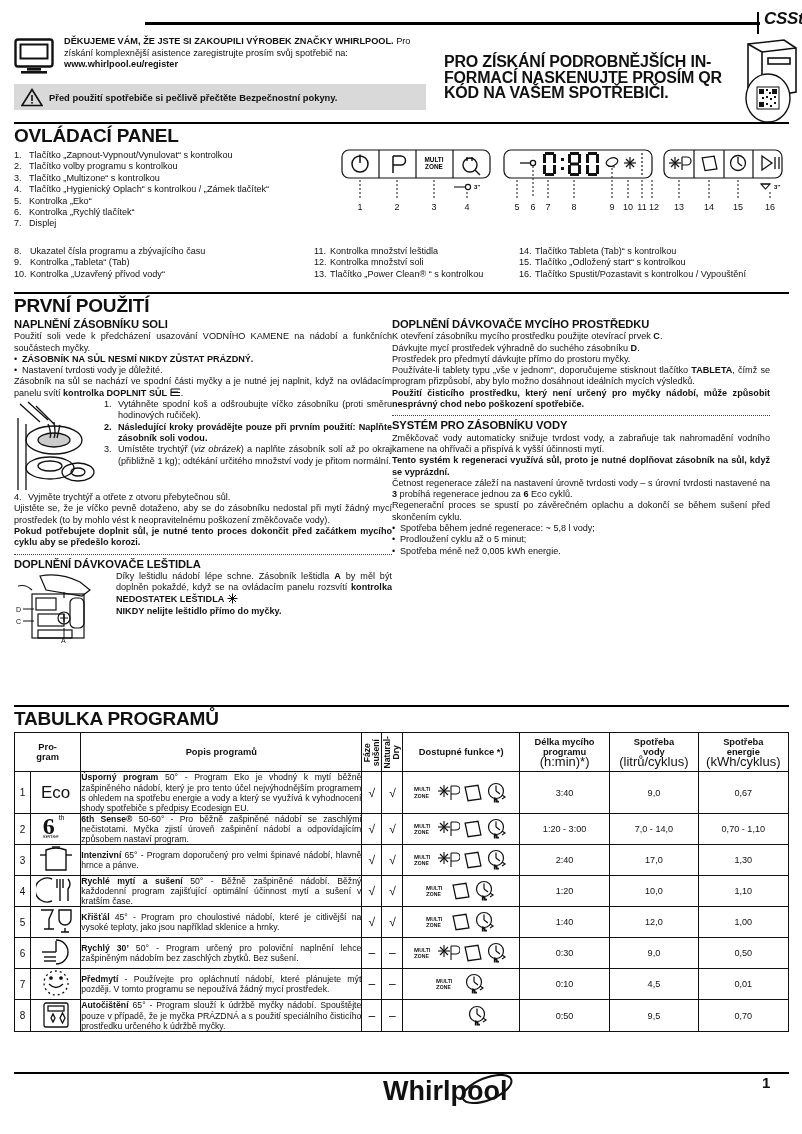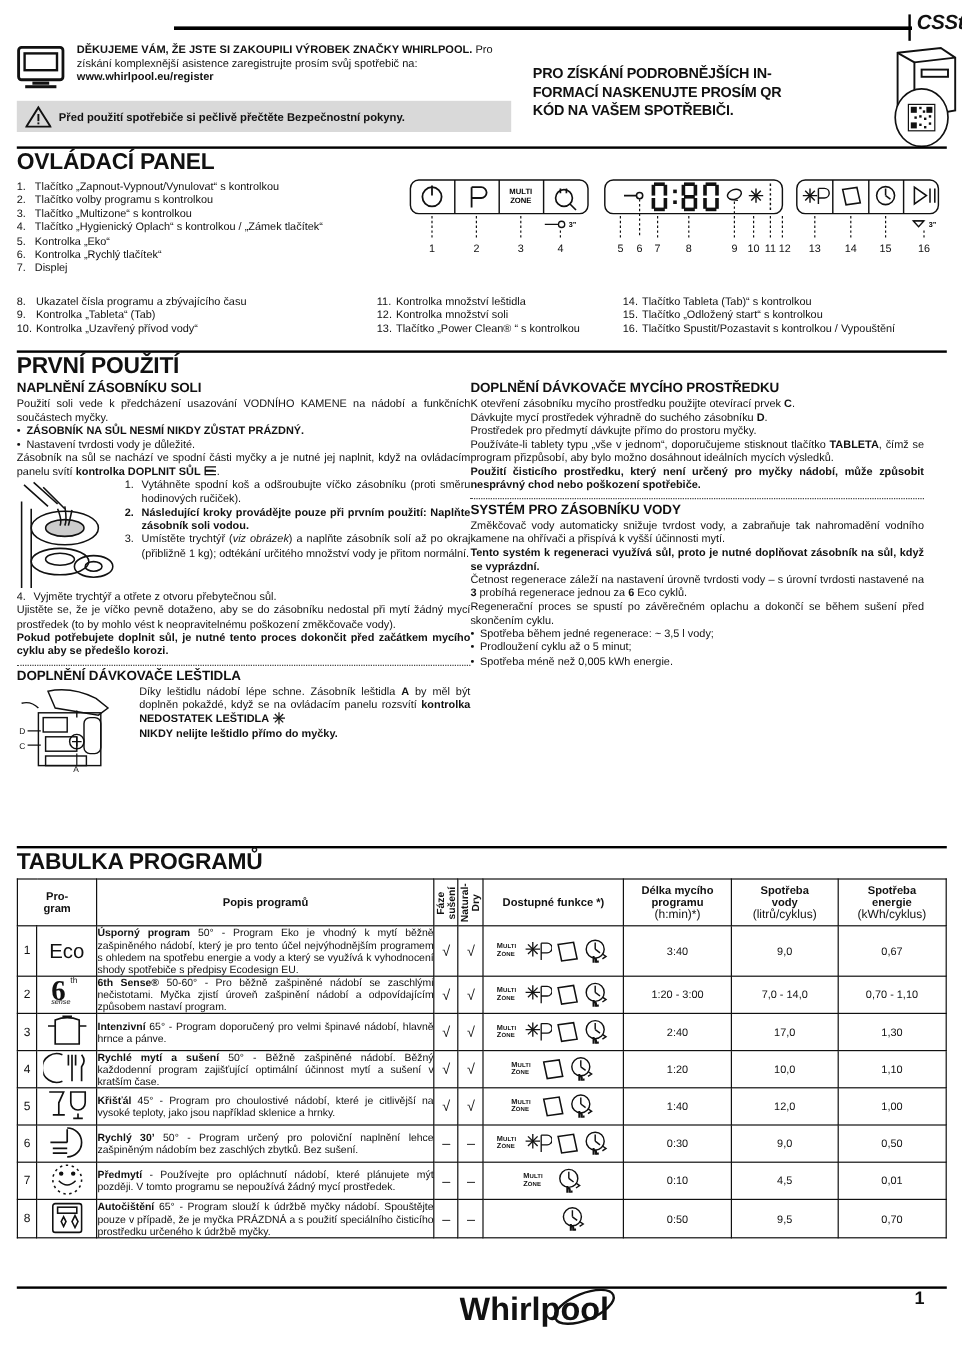--- a/index.html
+++ b/index.html
@@ -16,21 +16,21 @@
   
   .hdr{position:absolute;left:14px;top:36px;width:775px;height:78px;}
   .thanks{position:absolute;left:0;top:0;width:420px;}
   .monitor-icon{position:absolute;left:0;top:2px;width:40px;height:36px;}
   .thanks-txt{position:absolute;left:50px;top:0;width:360px;font-size:9.2px;line-height:11.6px;}
   .thanks-txt b{font-weight:bold;}
   .warnbox{position:absolute;left:0;top:48px;width:412px;height:26px;background:#d9d9d9;
            display:flex;align-items:center;}
   .warn-tri{width:22px;height:19px;margin-left:7px;margin-right:6px;flex:0 0 auto;}
   .warn-txt{font-size:9.4px;font-weight:bold;}
-  .qr-txt{position:absolute;left:430px;top:18px;width:290px;font-size:12px;font-weight:bold;
+  .qr-txt{position:absolute;left:430px;top:18px;width:290px;font-size:16px;font-weight:bold;
           line-height:15.5px;letter-spacing:-.2px;}
   .qr-appliance{position:absolute;left:718px;top:0px;width:72px;height:88px;}
 
   
   .sec-rule{height:2px;background:#000;margin:0;}
   .sec-title{font-size:19px;font-weight:bold;letter-spacing:-.2px;line-height:22px;margin:1px 0 2px 0;}
 
   
   .cp{position:absolute;left:14px;top:122px;width:775px;}
   .cp .sec-title{margin-bottom:3px;}
@@ -61,21 +61,21 @@
   .numlist .nn{width:14px;flex:0 0 auto;}
 
   .saltfig{float:left;width:84px;height:92px;margin:1px 6px 0 0;}
   .rinsefig{float:left;width:96px;height:72px;margin:1px 6px 0 0;}
 
   
   .tbl-wrap{position:absolute;left:14px;top:676px;width:775px;margin-top:29px;}
   table.pt{border-collapse:collapse;width:775px;table-layout:fixed;font-size:8.6px;}
   table.pt th,table.pt td{border:1px solid #111;padding:0;vertical-align:middle;}
   table.pt th{font-weight:bold;text-align:center;line-height:10px;font-size:9.3px;padding:3px 1px;}
-  .th-sm{font-size:10px;font-weight:normal;}
+  .th-sm{font-size:13px;font-weight:normal;}
   .vert{writing-mode:vertical-rl;transform:rotate(180deg);font-size:8.6px;font-weight:bold;
         line-height:9px;white-space:nowrap;text-align:center;}
   td.c-num{text-align:center;font-size:10px;width:14px;}
   td.c-icon{width:48px;text-align:center;}
   td.c-desc{padding:2px 3px 2px 3px;line-height:10.1px;font-size:8.7px;text-align:justify;}
   td.c-chk{text-align:center;font-size:12px;width:20px;}
   td.c-fun{width:112px;text-align:center;}
   td.c-val{text-align:center;font-size:9.1px;width:76px;}
   .desc-b{font-weight:bold;}
   .fn-row{display:flex;align-items:center;justify-content:center;gap:3px;height:22px;}
@@ -477,21 +477,21 @@
 
         <div class="dots"></div>
 
         <div class="sub">SYSTÉM PRO ZÁSOBNÍKU VODY</div>
         <div class="p">Změkčovač vody automaticky snižuje tvrdost vody, a zabraňuje tak nahromadění vodního kamene na ohřívači a přispívá k vyšší účinnosti mytí.</div>
         <div class="p b">Tento systém k regeneraci využívá sůl, proto je nutné doplňovat zásobník na sůl, když se vyprázdní.</div>
         <div class="p"><span>Četnost regenerace záleží na nastavení úrovně tvrdosti vody – s úrovní tvrdosti nastavené na </span><b>3</b><span> probíhá regenerace jednou za </span><b>6</b><span> Eco cyklů.</span></div>
         <div class="p">Regenerační proces se spustí po závěrečném oplachu a dokončí se během sušení před skončením cyklu.</div>
         <div class="bullet">
             <span class="bd">•</span>
-            <span>Spotřeba během jedné regenerace: ~ 3,5 l vody;</span>
+            <span>Spotřeba během jedné regenerace: ~ 5,8 l vody;</span>
           </div>
         <div class="bullet">
             <span class="bd">•</span>
             <span>Prodloužení cyklu až o 5 minut;</span>
           </div>
         <div class="bullet">
             <span class="bd">•</span>
             <span>Spotřeba méně než 0,005 kWh energie.</span>
           </div>
       </div>

